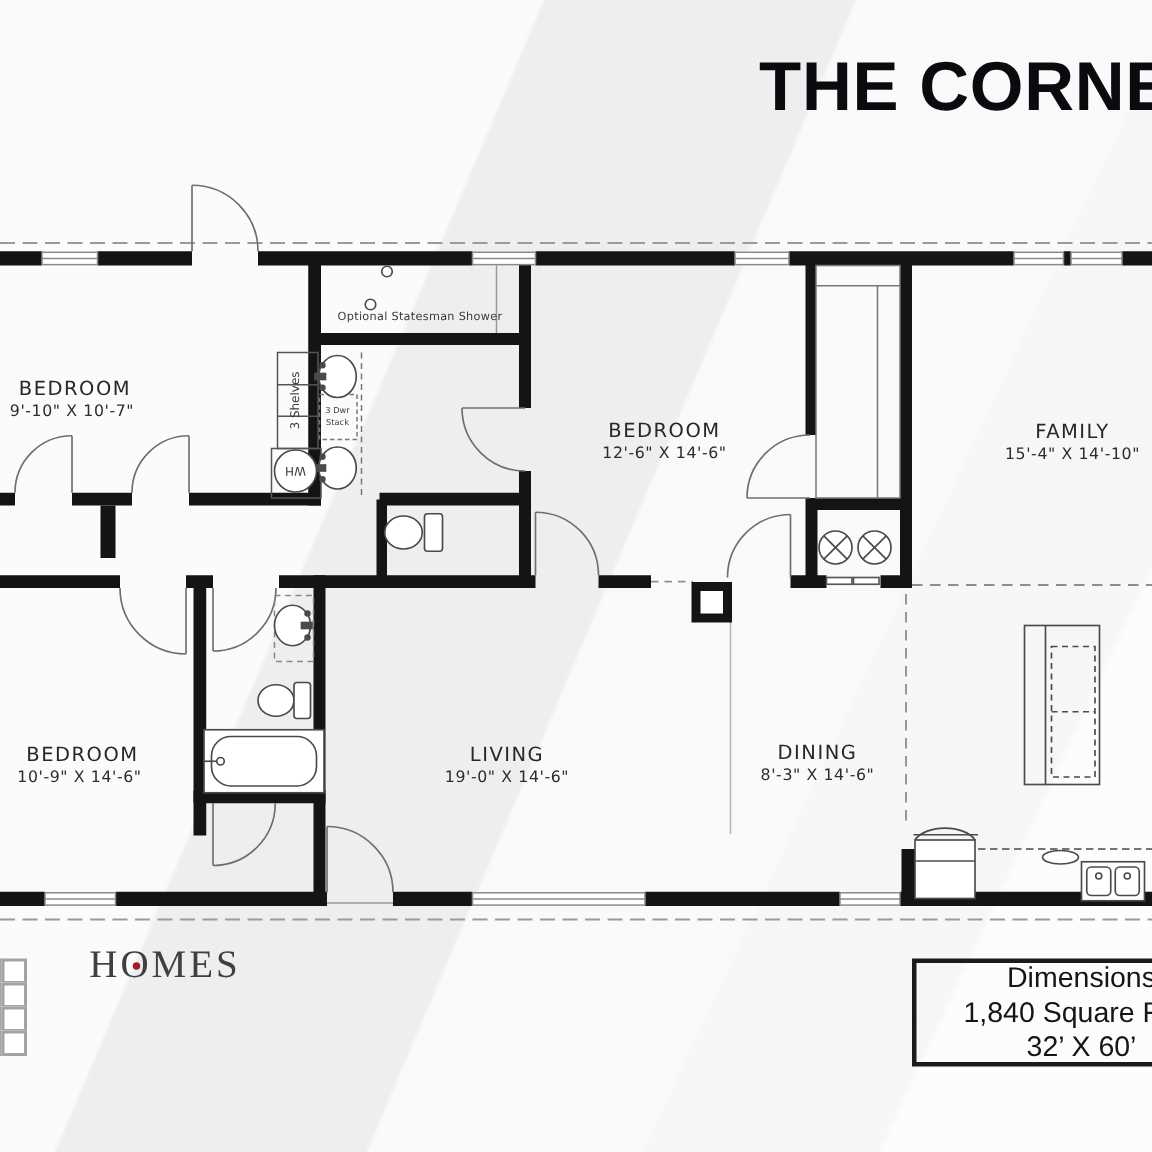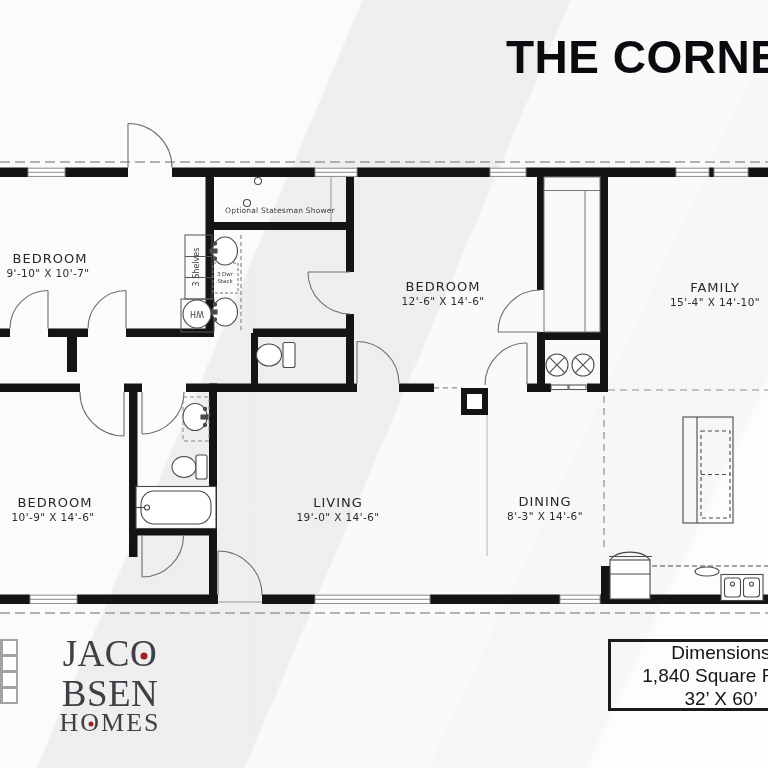--- a/index.html
+++ b/index.html
@@ -277,21 +277,20 @@
     <span></span>
       <span></span>
       <span></span>
       <span></span>
       <span></span>
       <span></span>
       <span></span>
       <span></span>
   </div>
   <div class="logo-text">
-    <div class="logo-line1"><span>JAC</span><span class="o-dot">O</span><span>BSEN</span></div>
     <div class="logo-line2"><span>H</span><span class="o-dot sm">O</span><span>MES</span></div>
   </div>
 </div>
 
 <div class="spec-box">
   <span>Dimensions</span>
   <span>1,840 Square Feet</span>
   <span>32’ X 60’</span>
 </div>
 

